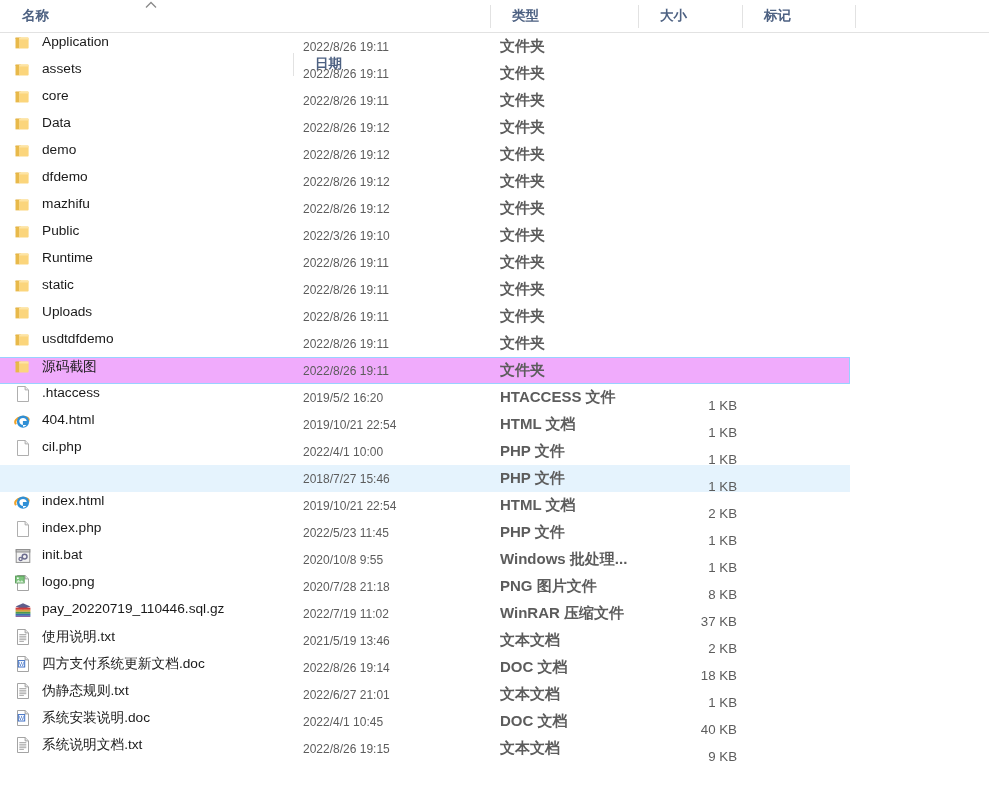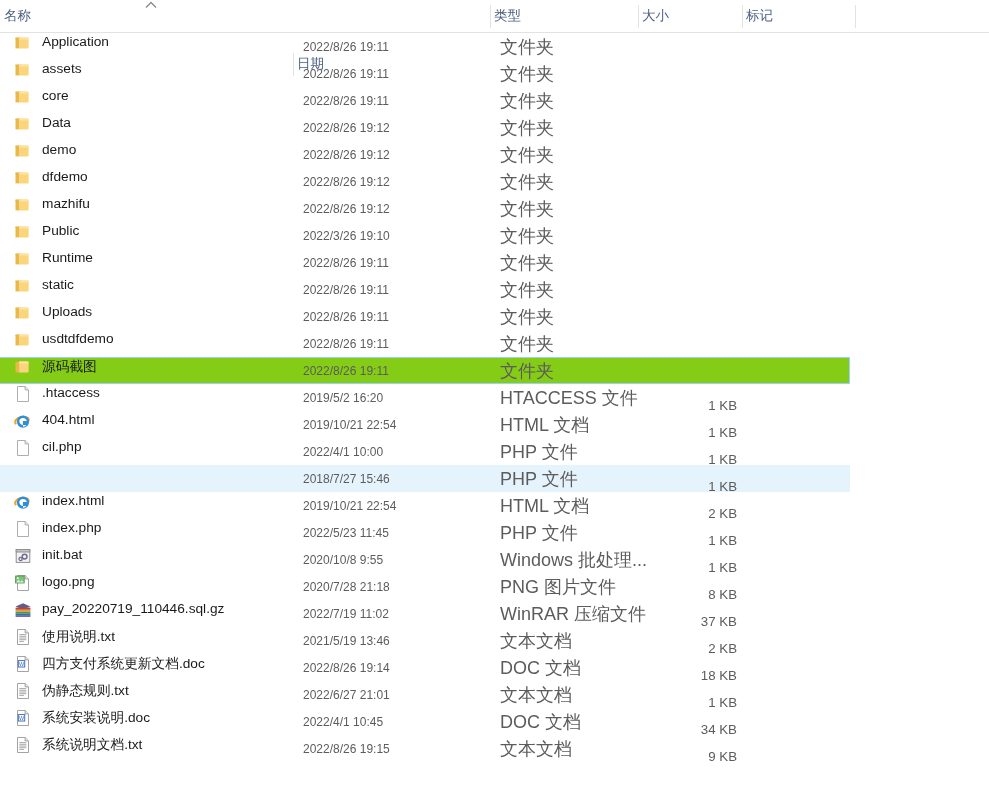--- a/index.html
+++ b/index.html
@@ -24,22 +24,23 @@
     background: #ffffff;
   }
   .hdr-cell {
     position: absolute;
     top: 0;
     height: 32px;
     display: flex;
     align-items: center;
     font-size: 13.5px;
     color: #4d6182;
-    padding-left: 4px;
+    padding-left: 22px;
     user-select: none;
+    font-weight: bold;
   }
   .hdr-cell.divider::before {
     content: "";
     position: absolute;
     left: 0; top: 5px;
     width: 1px; height: 23px;
     background: #e2e2e2;
   }
   .hdr-sort {
     position: absolute;
@@ -56,21 +57,21 @@
     height: 27px;
     display: flex;
     align-items: center;
     font-size: 13.7px;
     color: #1a1a1a;
     width: 850px;
     border: 1px solid transparent;
     border-left: none; border-right: 1px solid transparent;
   }
   .row.selected {
-    background: #84cc16;
+    background: #f0abfc;
     border-color: #99d1ff;
   }
   .row.hover {
     background: #e5f3fd;
     border-color: #e5f3fd;
   }
 
   .c-name {
     position: absolute; left: 0; top: 0;
     height: 25px; width: 300px;
@@ -80,21 +81,21 @@
   .c-date {
     position: absolute; left: 303px; top: 0;
     height: 25px;
     display: flex; align-items: center;
     font-size: 12px; color: #5c5c5c;
   }
   .c-type {
     position: absolute; left: 500px; top: 0;
     height: 25px;
     display: flex; align-items: center;
-    font-size: 18px; color: #5c5c5c;
+    font-size: 15px; color: #5c5c5c; font-weight: bold;
   }
   .c-size {
     position: absolute; left: 600px; top: 8px;
     width: 137px; height: 25px;
     display: flex; align-items: center; justify-content: flex-end;
     font-size: 13.3px; color: #5c5c5c;
   }
   .name-label { white-space: nowrap; }
 
   
@@ -564,21 +565,21 @@
               <path d="M3.5 1.5 h7.6 l3.4 3.4 v11.6 h-11 z" fill="#ffffff" stroke="#9a9a9a" stroke-width="0.9"></path>
               <path d="M11.1 1.5 v3.4 h3.4" fill="#e6e6e6" stroke="#9a9a9a" stroke-width="0.9"></path>
               <rect x="4.3" y="5.6" width="6.4" height="6.4" fill="#ffffff" stroke="#3e6fc4" stroke-width="1"></rect>
               <text x="7.5" y="10.7" font-size="5.4" fill="#3e6fc4" text-anchor="middle" font-family="Liberation Sans, sans-serif">W</text>
             </svg>
           </span>
           <span class="name-label">系统安装说明.doc</span>
         </div>
         <div class="c-date">2022/4/1 10:45</div>
         <div class="c-type">DOC 文档</div>
-        <div class="c-size">34 KB</div>
+        <div class="c-size">40 KB</div>
         <div class="c-size" style="left: 742px; width: 108px; justify-content: flex-start; padding-left: 10px;"></div>
       </div>
       <div class="row">
         <div class="c-name">
           <span class="ico">
             <svg viewBox="0 0 18 18" width="18" height="18">
               <path d="M3.5 1.5 h7.6 l3.4 3.4 v11.6 h-11 z" fill="#ffffff" stroke="#9a9a9a" stroke-width="0.9"></path>
               <path d="M11.1 1.5 v3.4 h3.4" fill="#e6e6e6" stroke="#9a9a9a" stroke-width="0.9"></path>
               <g stroke="#8c8c8c" stroke-width="0.75">
                 <path d="M5.3 6.6 h7"></path>

